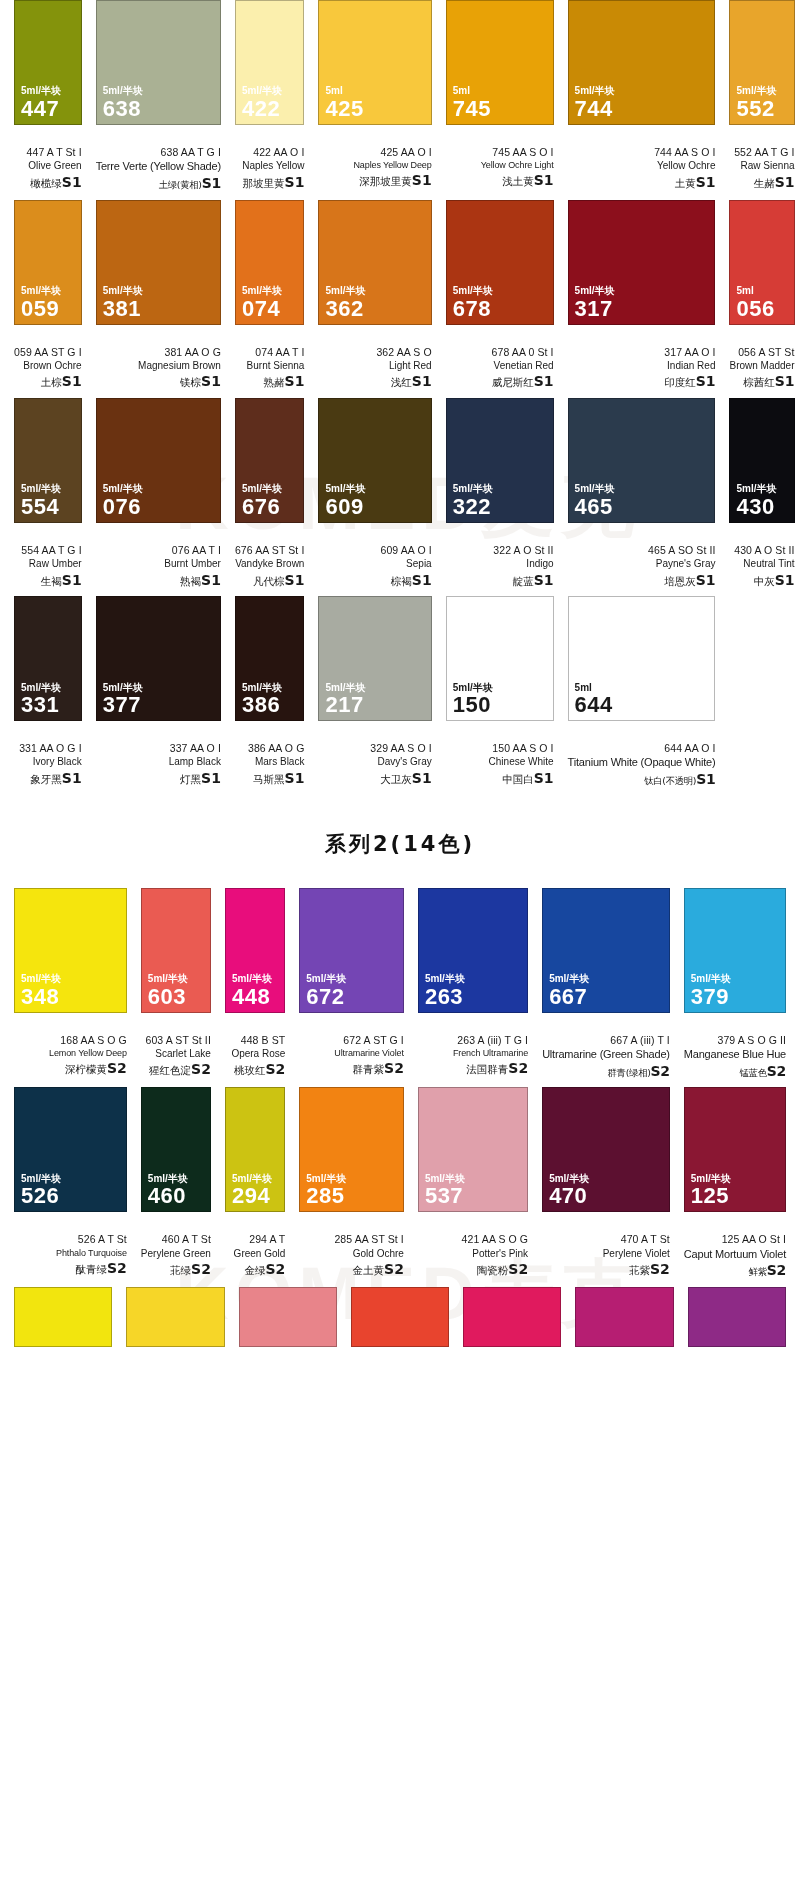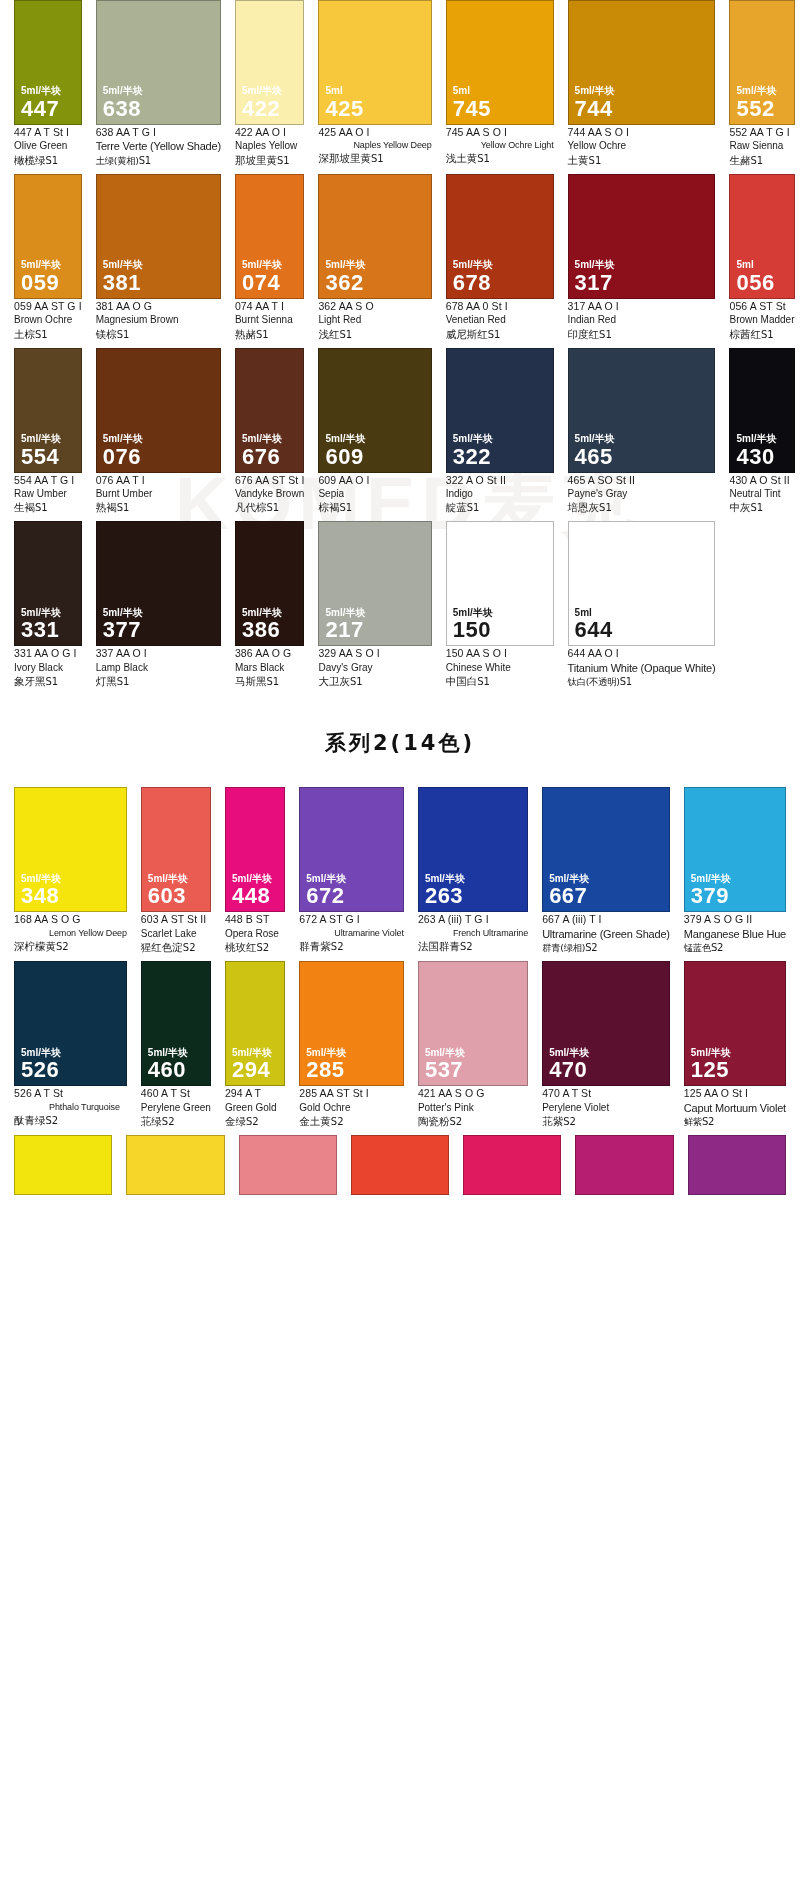--- a/index.html
+++ b/index.html
@@ -63,39 +63,39 @@
   }
   .chip .code{
     font-size:22px;
     font-weight:700;
     line-height:1.05;
     letter-spacing:.5px;
   }
   .chip.light .vol,.chip.light .code{color:#ffffff;}
   .chip.dark .vol,.chip.dark .code{color:#1a1a1a;}
 
-  .meta{padding-top:0;}
+  .meta{padding-top:20px;text-align:right;}
   .meta .ln1{
     font-size:10.5px;
     line-height:1.35;
     white-space:nowrap;
     letter-spacing:.1px;
   }
   .meta .ln2{
     font-size:10px;
     line-height:1.35;
     white-space:nowrap;
   }
   .meta .ln3{
     font-size:10.5px;
     line-height:1.4;
     white-space:nowrap;
     font-family:"DejaVu Sans","Liberation Sans",sans-serif;
   }
-  .meta .sq{font-weight:400;font-size:10px;}
+  .meta .sq{font-weight:700;font-size:14px;}
   .shrink .ln2{font-size:11px;letter-spacing:-.2px;}
   .shrink2 .ln2{font-size:9px;letter-spacing:-.1px;margin-left:35px;}
   .shrink .ln3{font-size:9.4px;letter-spacing:-.3px;}
 
   
   .section-title{
     position:relative;
     z-index:1;
     text-align:center;
     font-family:"DejaVu Sans","Liberation Sans",sans-serif;

